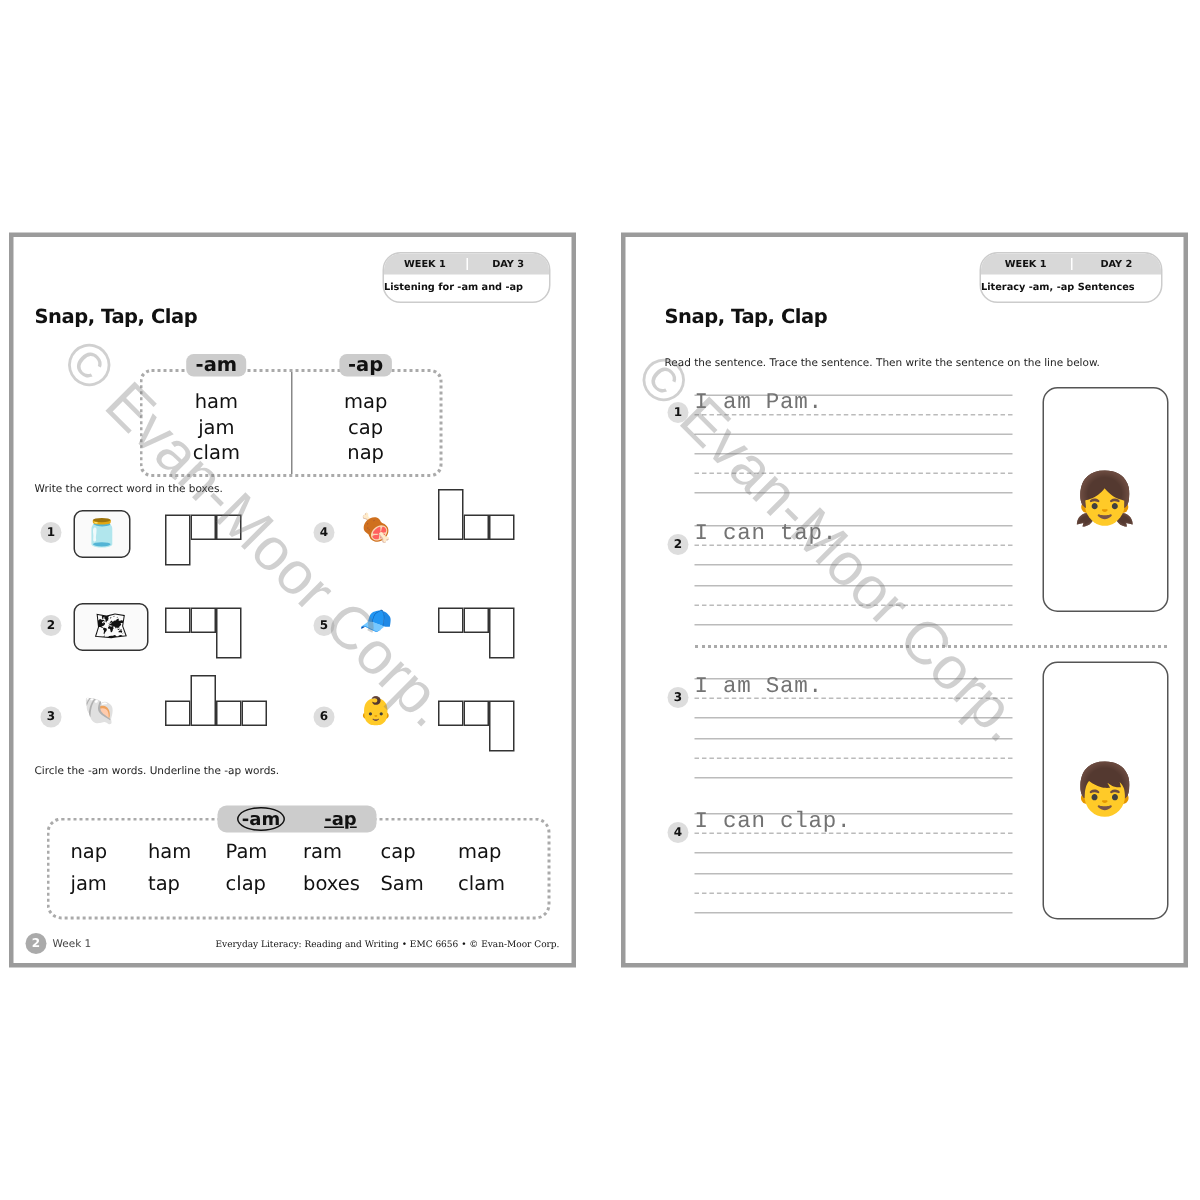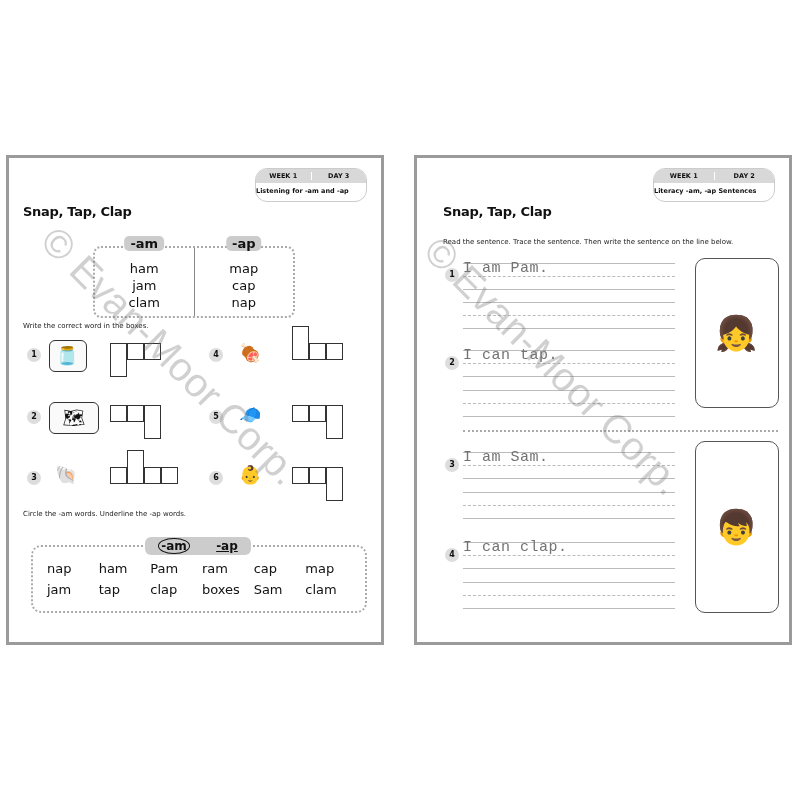--- a/index.html
+++ b/index.html
@@ -127,20 +127,24 @@
       <span>map</span>
       <span>jam</span>
       <span>tap</span>
       <span>clap</span>
       <span>boxes</span>
       <span>Sam</span>
       <span>clam</span>
     </div>
   </div>
 
+  <div class="footer">
+    <span><span class="pgnum">2</span><span class="week">Week 1</span></span>
+    <span style="font-family:'DejaVu Serif',serif;">Everyday Literacy: Reading and Writing • EMC 6656 • © Evan-Moor Corp.</span>
+  </div>
 
   <div class="wm" style="top:60px;left:55px;">© Evan-Moor Corp.</div>
 </div>
 
 <div class="page" id="right">
   <div class="tag" style="width:120px;">
     <div class="tag-top">
         <span>WEEK 1</span>
         <span>DAY 2</span>
       </div>

